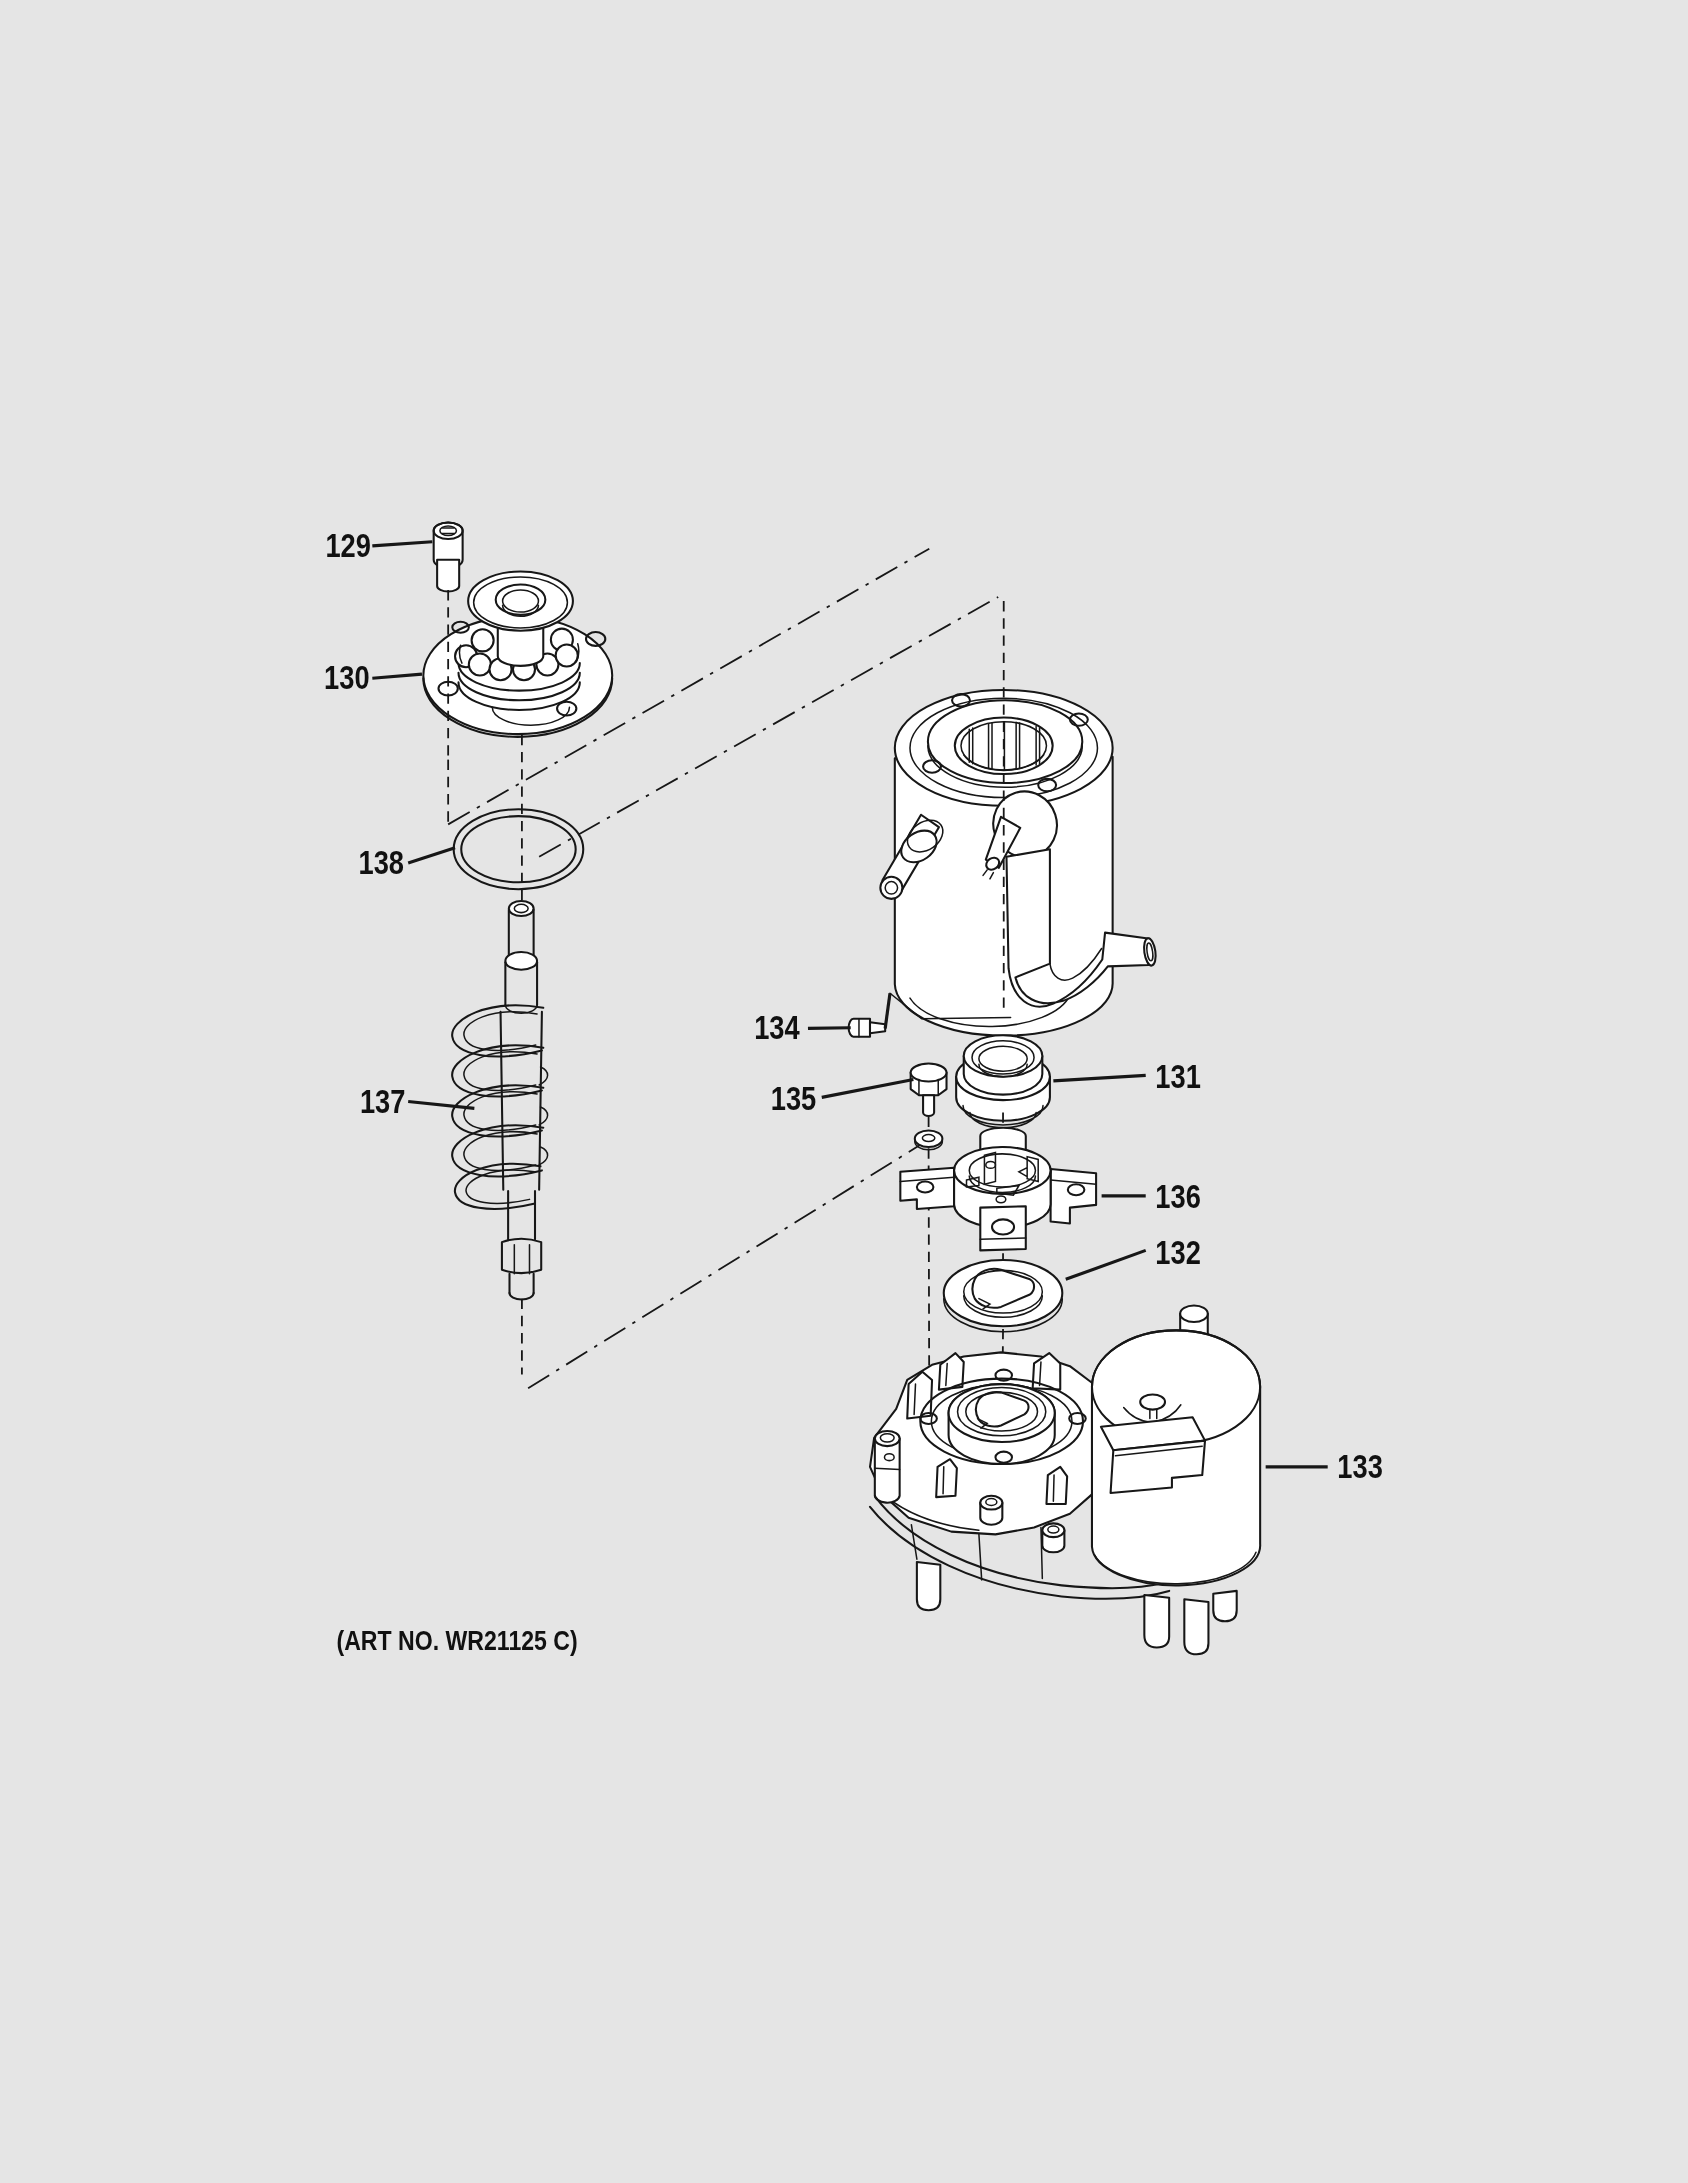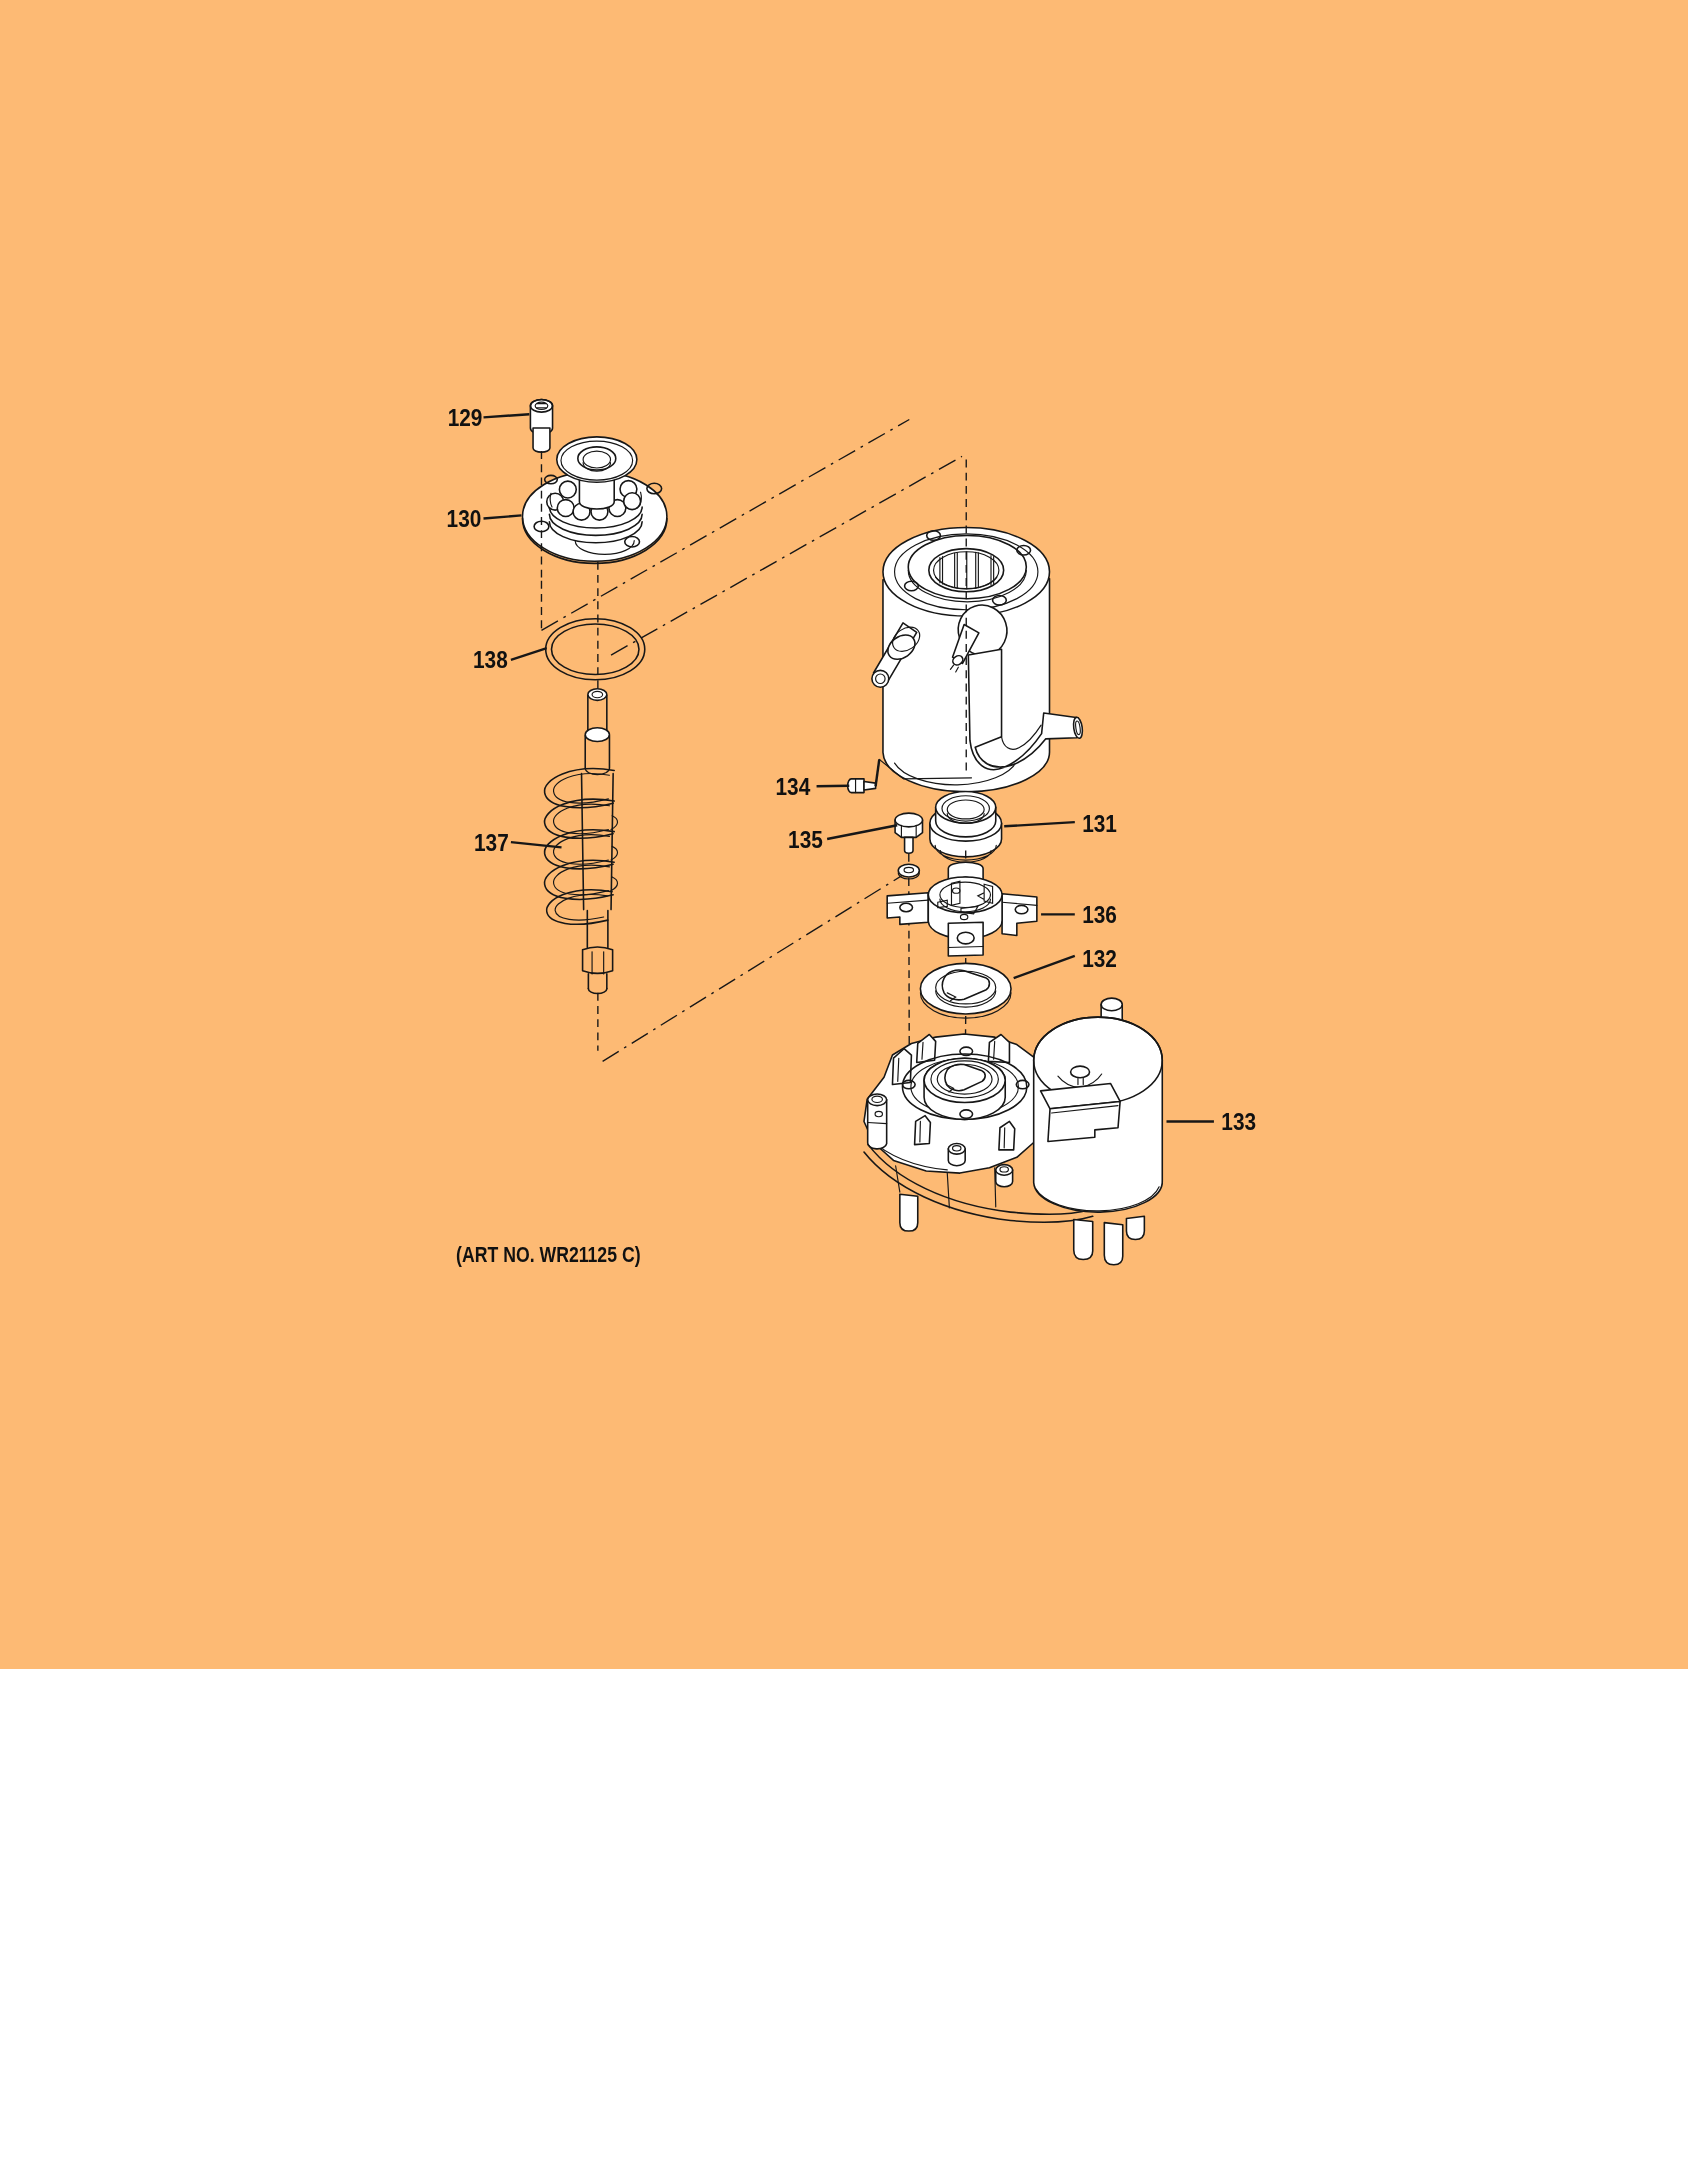--- a/index.html
+++ b/index.html
@@ -1,16 +1,16 @@
 <!DOCTYPE html>
 <html style="font-size:11px"><head>
 <meta charset="utf-8">
 <style>
   html,body{margin:0;padding:0;background:#ffffff;}
-  .page{position:relative;width:1689px;height:1669px;background:#fdba74;overflow:hidden;}
+  .page{position:relative;width:1689px;height:2183px;background:#e5e5e5;overflow:hidden;}
   svg{position:absolute;left:0;top:0;width:100%;height:100%;}
   .ln{fill:none;stroke:#171717;stroke-width:3;stroke-linecap:round;stroke-linejoin:round;}
   .th{fill:none;stroke:#171717;stroke-width:2.2;stroke-linecap:round;}
   .solid{fill:#ffffff;stroke:#171717;stroke-width:3;stroke-linejoin:round;}
   .dash{fill:none;stroke:#171717;stroke-width:2.6;stroke-dasharray:15 10;}
   .dd{fill:none;stroke:#171717;stroke-width:2.6;stroke-dasharray:36 12 5 12;}
   .ldr{fill:none;stroke:#171717;stroke-width:4.6;}
   .callout{font-family:"Liberation Sans",sans-serif;font-weight:bold;font-size:47px;fill:#111;stroke:none;}
   .art{font-family:"Liberation Sans",sans-serif;font-weight:bold;font-size:41px;fill:#111;stroke:none;}
 </style>

